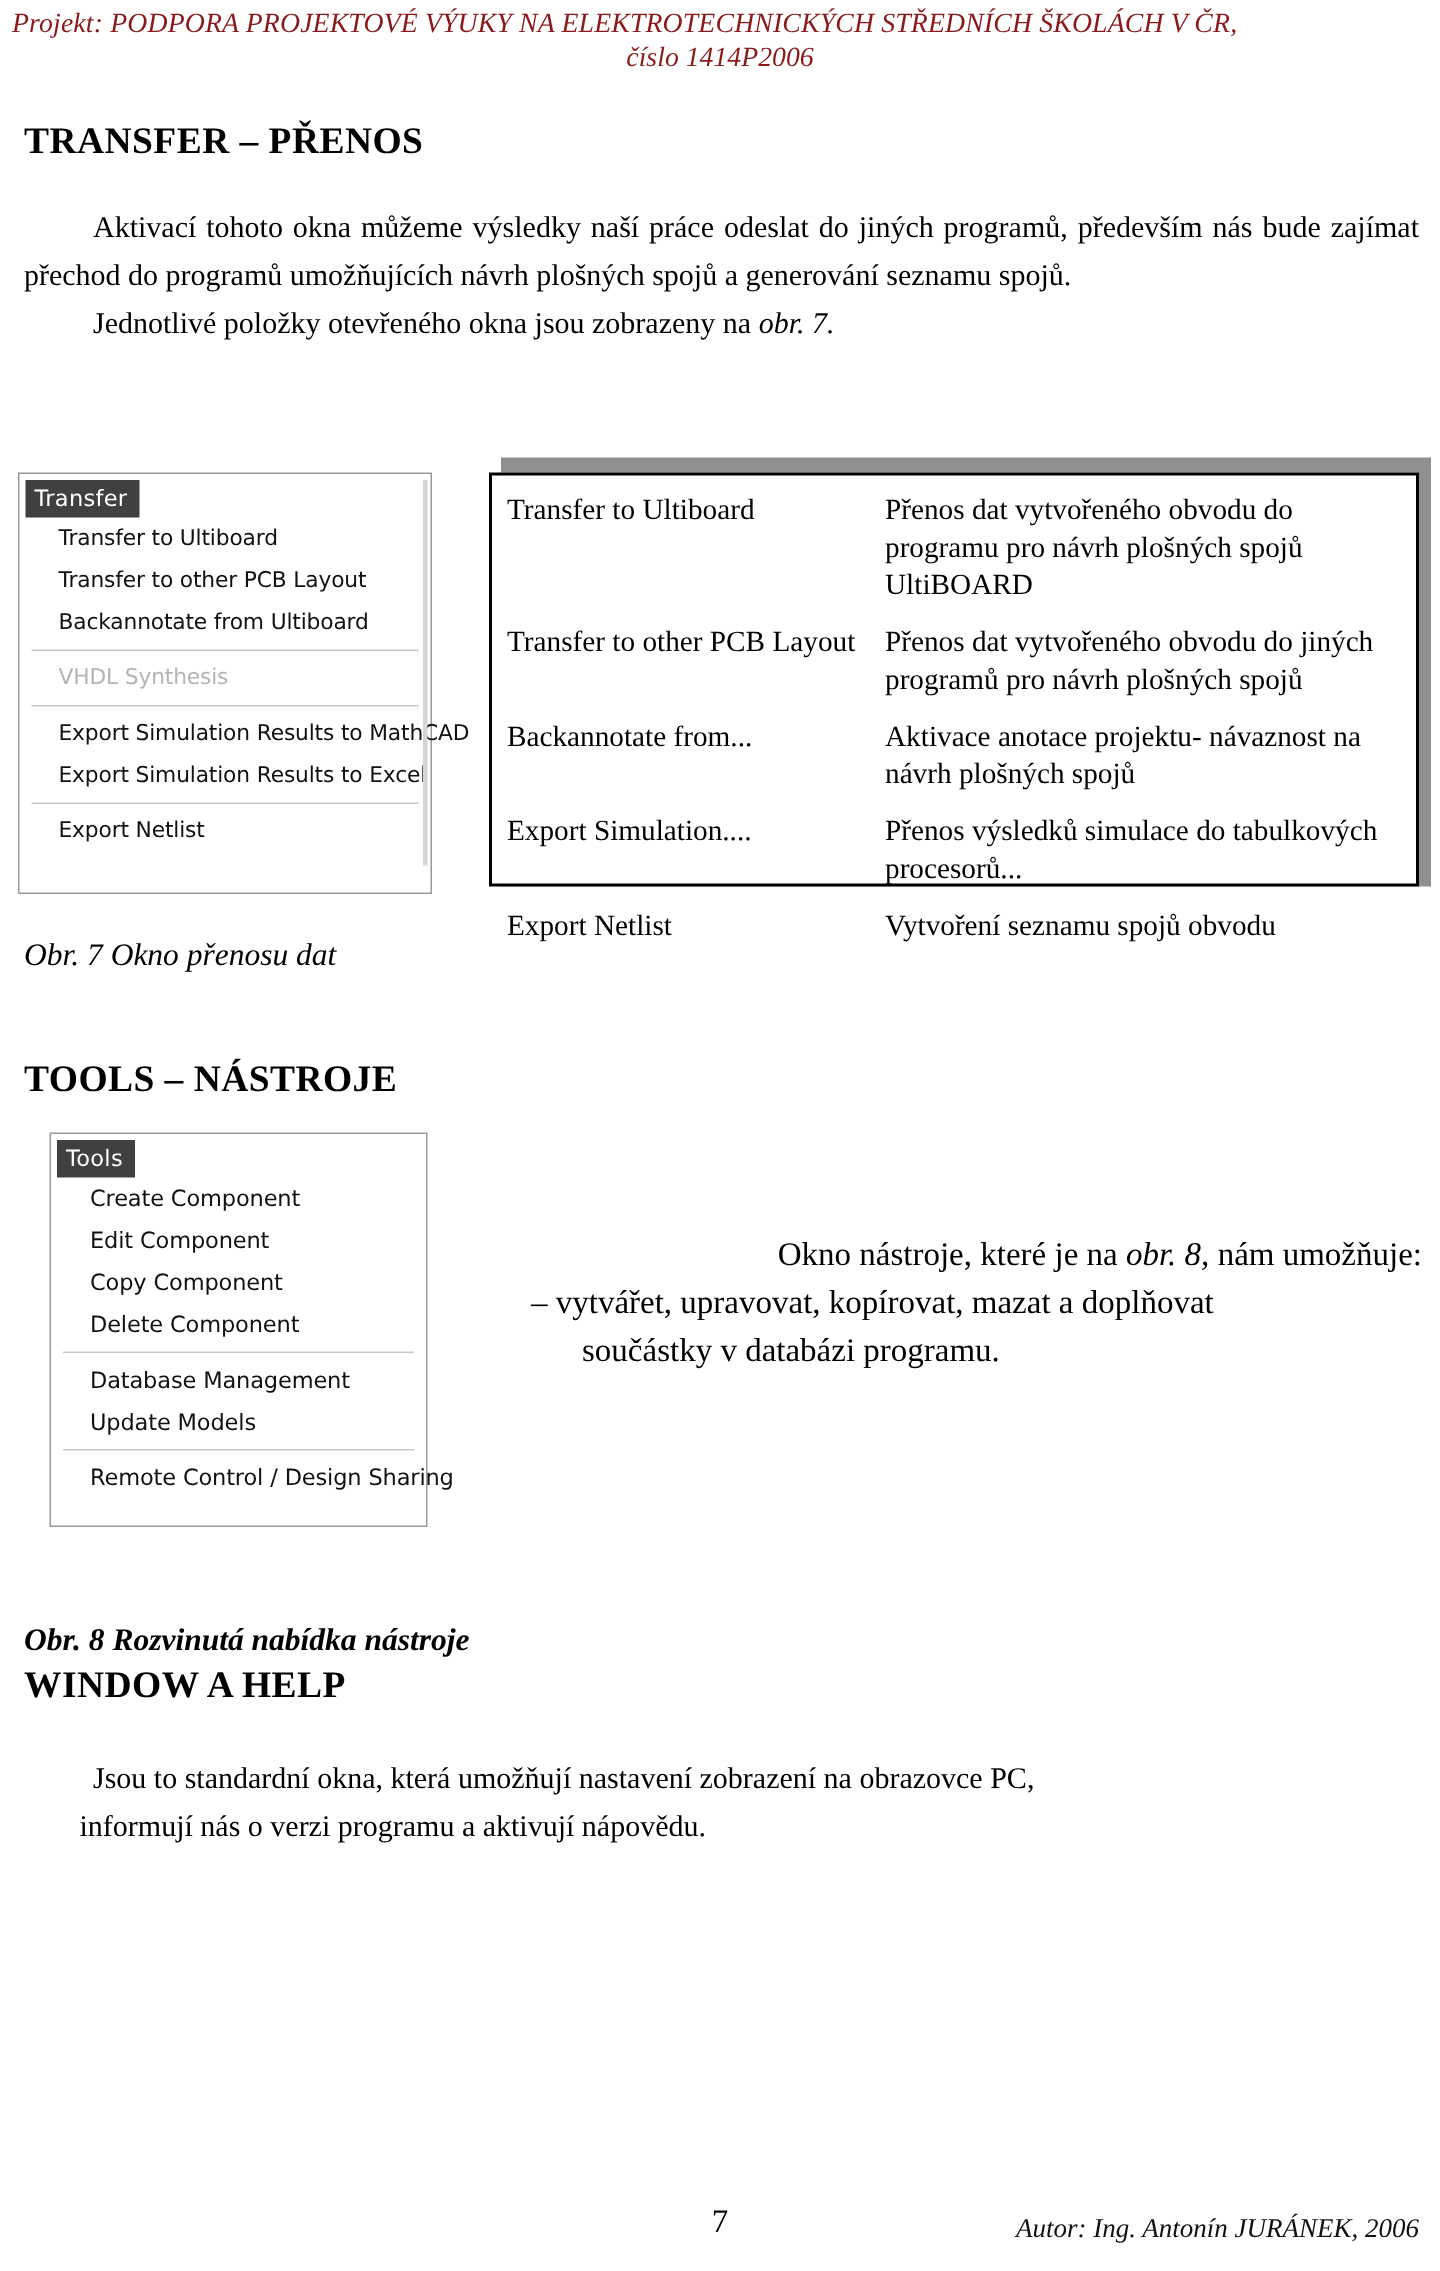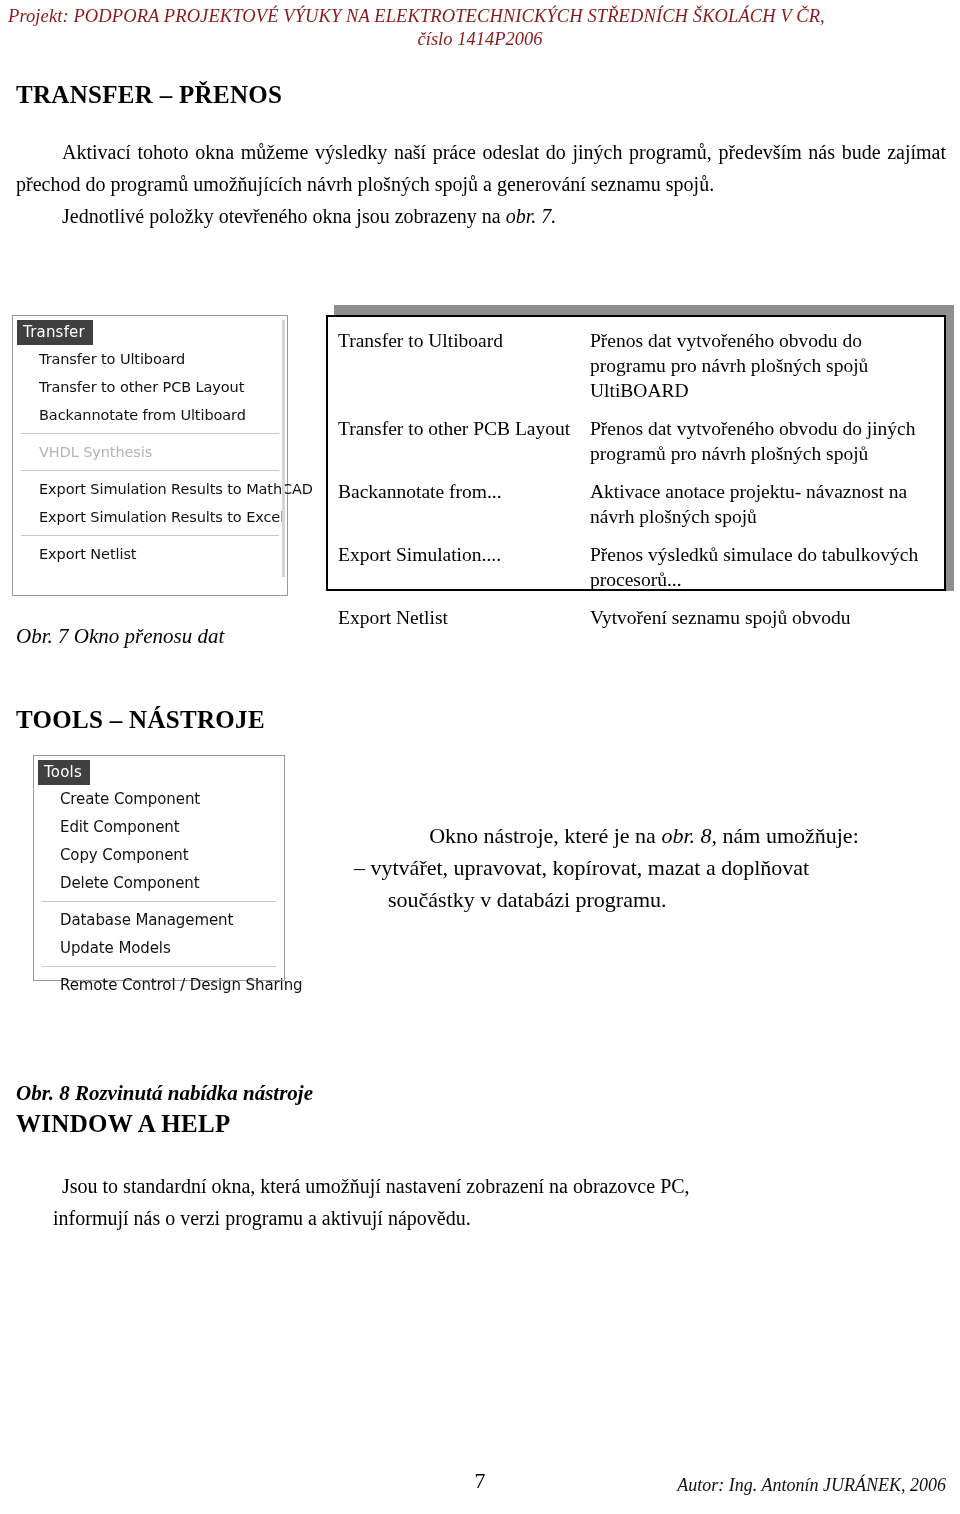--- a/index.html
+++ b/index.html
@@ -99,21 +99,21 @@
   #menu-transfer {
     left: 12px;
     top: 315px;
     width: 276px;
     height: 281px;
   }
   #menu-tools {
     left: 33px;
     top: 755px;
     width: 252px;
-    height: 226px;
+    height: 263px;
   }
   .menu-titlebar {
     display: inline-block;
     background: #404040;
     color: #ffffff;
     font-size: 15px;
     line-height: 20px;
     padding: 2px 8px 3px 6px;
     margin: 4px 0 0 4px;
     letter-spacing: 0.2px;
@@ -180,21 +180,21 @@
 
   
   #tools-text {
     position: absolute;
     left: 340px;
     top: 820px;
     width: 608px;
     font-size: 22px;
     line-height: 32px;
   }
-  #tools-text .l1 { display: block; text-align: center; }
+  #tools-text .l1 { display: block; text-align: right; }
   #tools-text .l2 {
     display: block;
     text-align: justify;
     text-justify: inter-word;
     padding-left: 26px;
     text-indent: -12px;
   }
   #tools-text .l3 { display: block; text-align: left; padding-left: 48px; }
 
   

